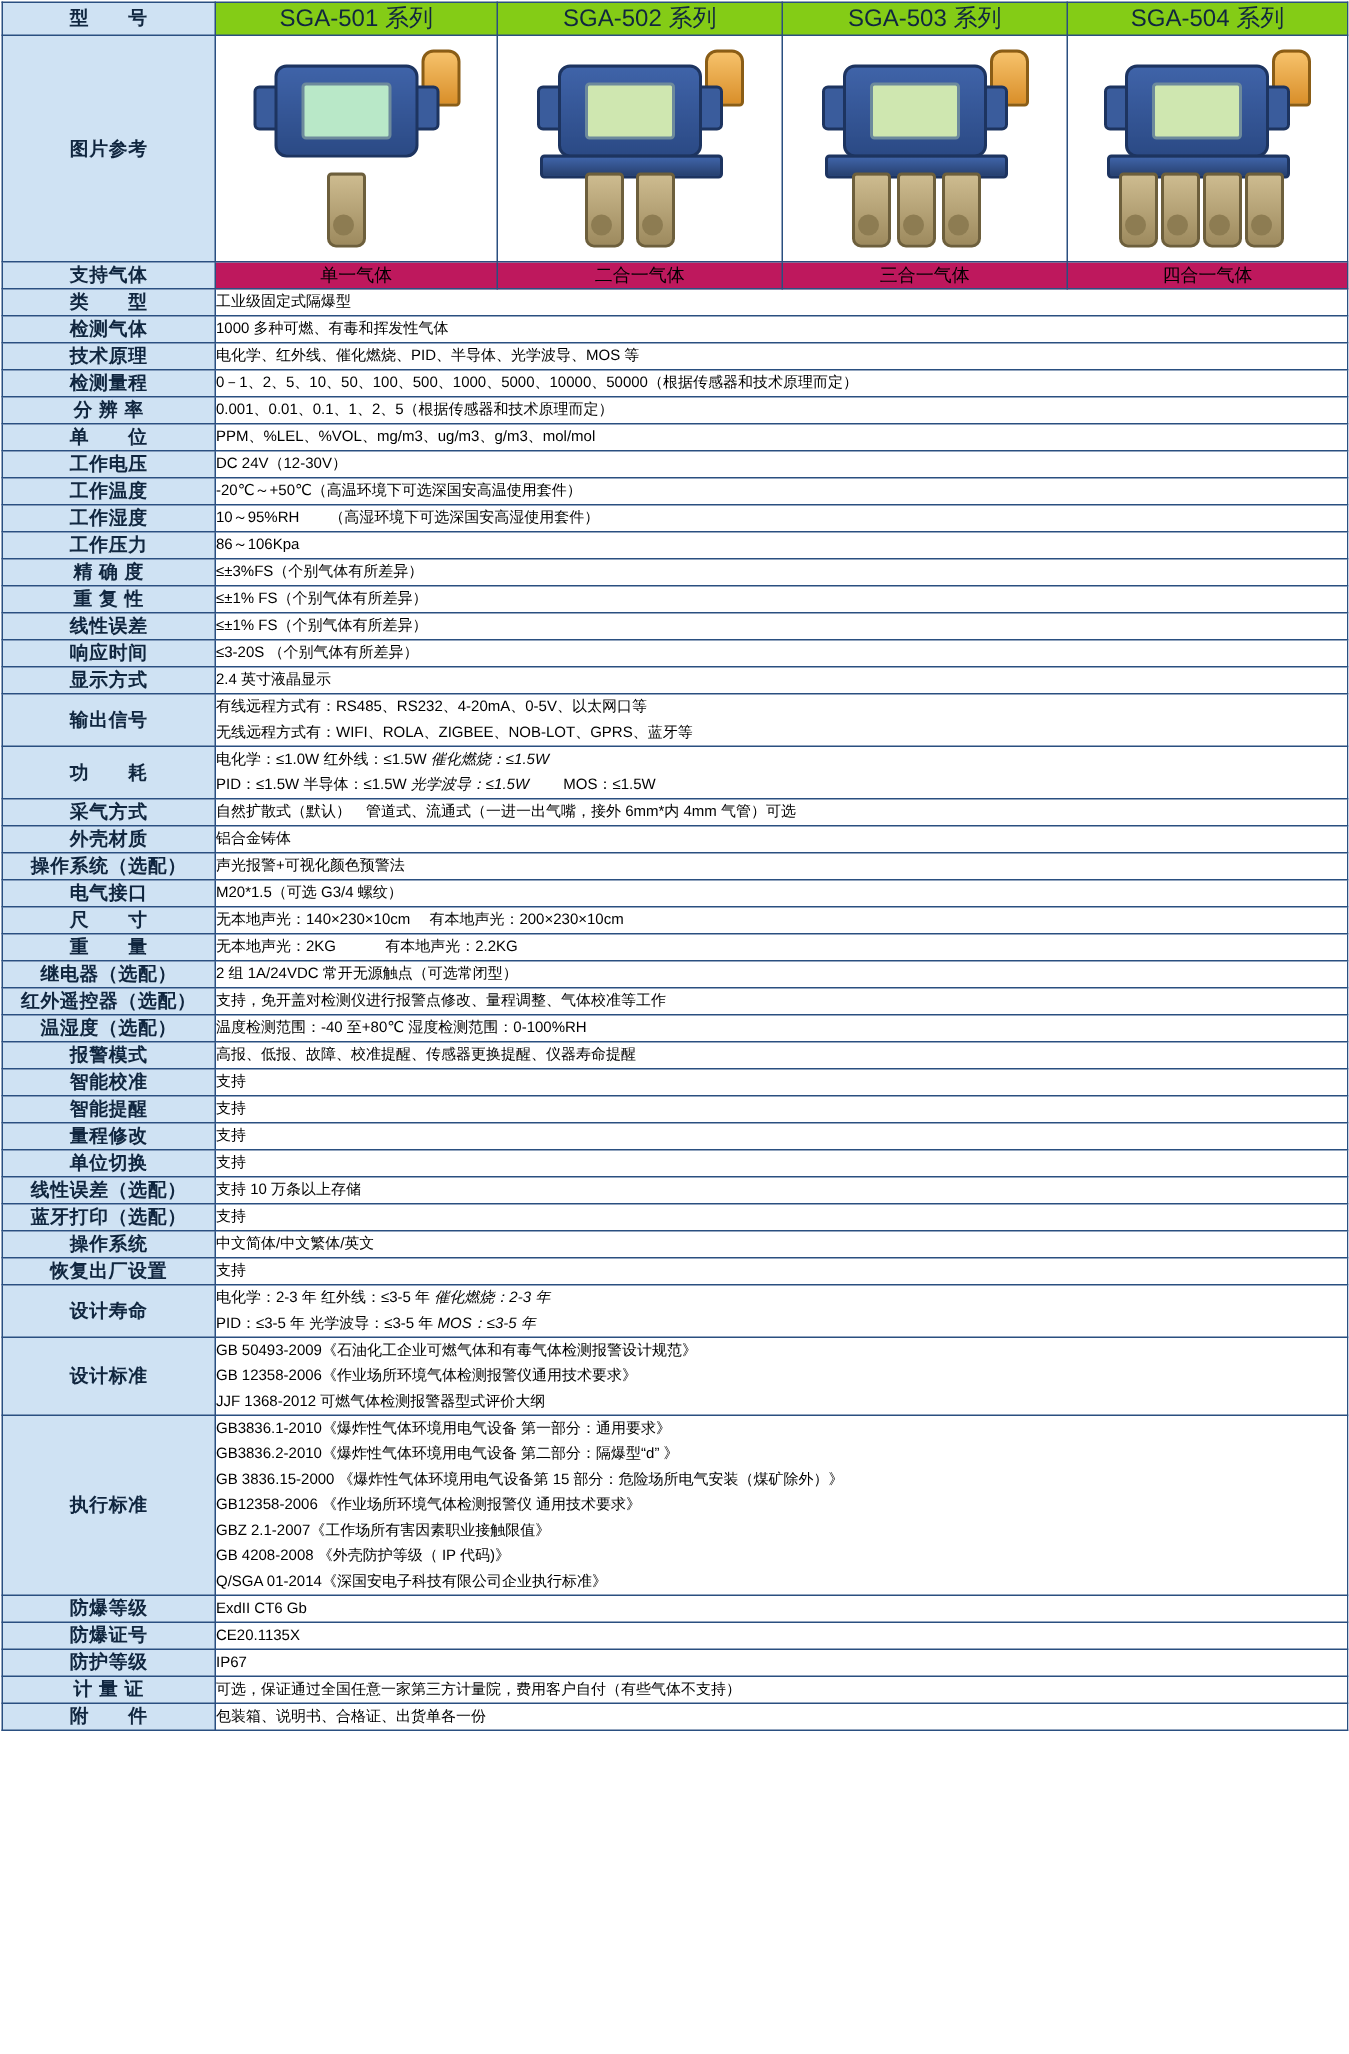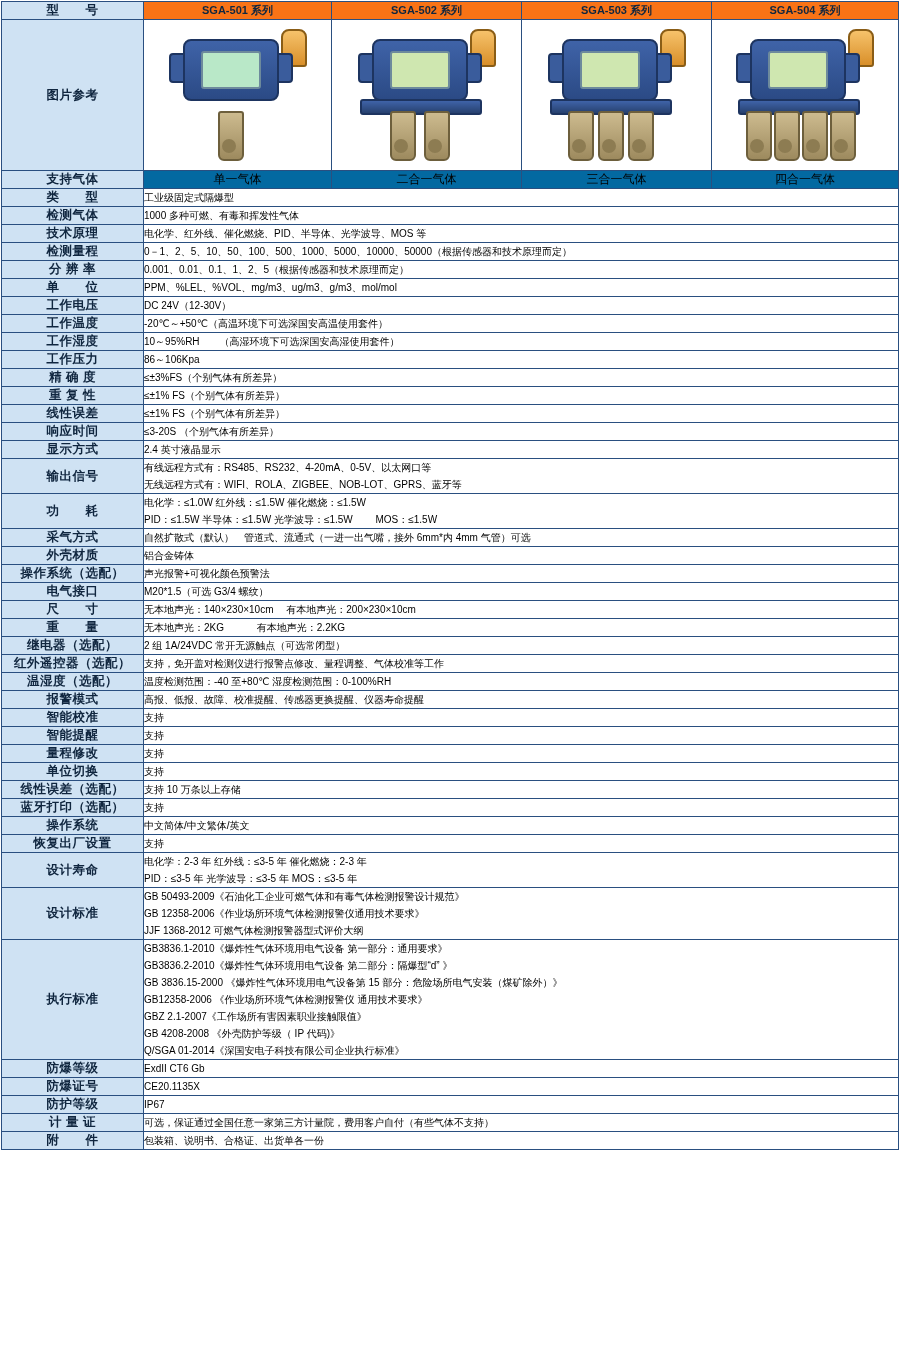--- a/index.html
+++ b/index.html
@@ -30,42 +30,42 @@
     letter-spacing:0.5px;
     width:112px;
   }
   .val{
     background:#ffffff;
     padding:4px 8px;
     font-size:10px;
     line-height:1.55;
   }
   .head-model{
-    background:#f97316;
+    background:#84cc16;
     text-align:center;
-    font-weight:bold;
-    font-size:11px;
+    font-weight:normal;
+    font-size:16px;
     color:#10263f;
     padding:5px 2px;
   }
   .imgcell{
     background:#fff;
     height:150px;
     text-align:center;
     vertical-align:middle;
   }
   .gastype{
-    background:#0369a1;
+    background:#be185d;
     text-align:center;
     font-size:12px;
     padding:4px 2px;
   }
   .w-a{width:150px;margin-top:12px;}
   .w-b{width:150px;text-align:center;}
-  .w-c{width:150px;}
+  .w-c{width:150px;font-style:italic;}
   .w-d{width:150px;margin-left:20px;}
   .line{line-height:1.7;}
   
   .device{position:relative;width:170px;height:140px;margin:0 auto;}
   .dev-head{
     position:absolute;left:30px;top:14px;width:92px;height:58px;
     background:linear-gradient(#3f63a8,#2b4a85);
     border:2px solid #1d3károl;
     border:2px solid #1d3460;
     border-radius:8px;

